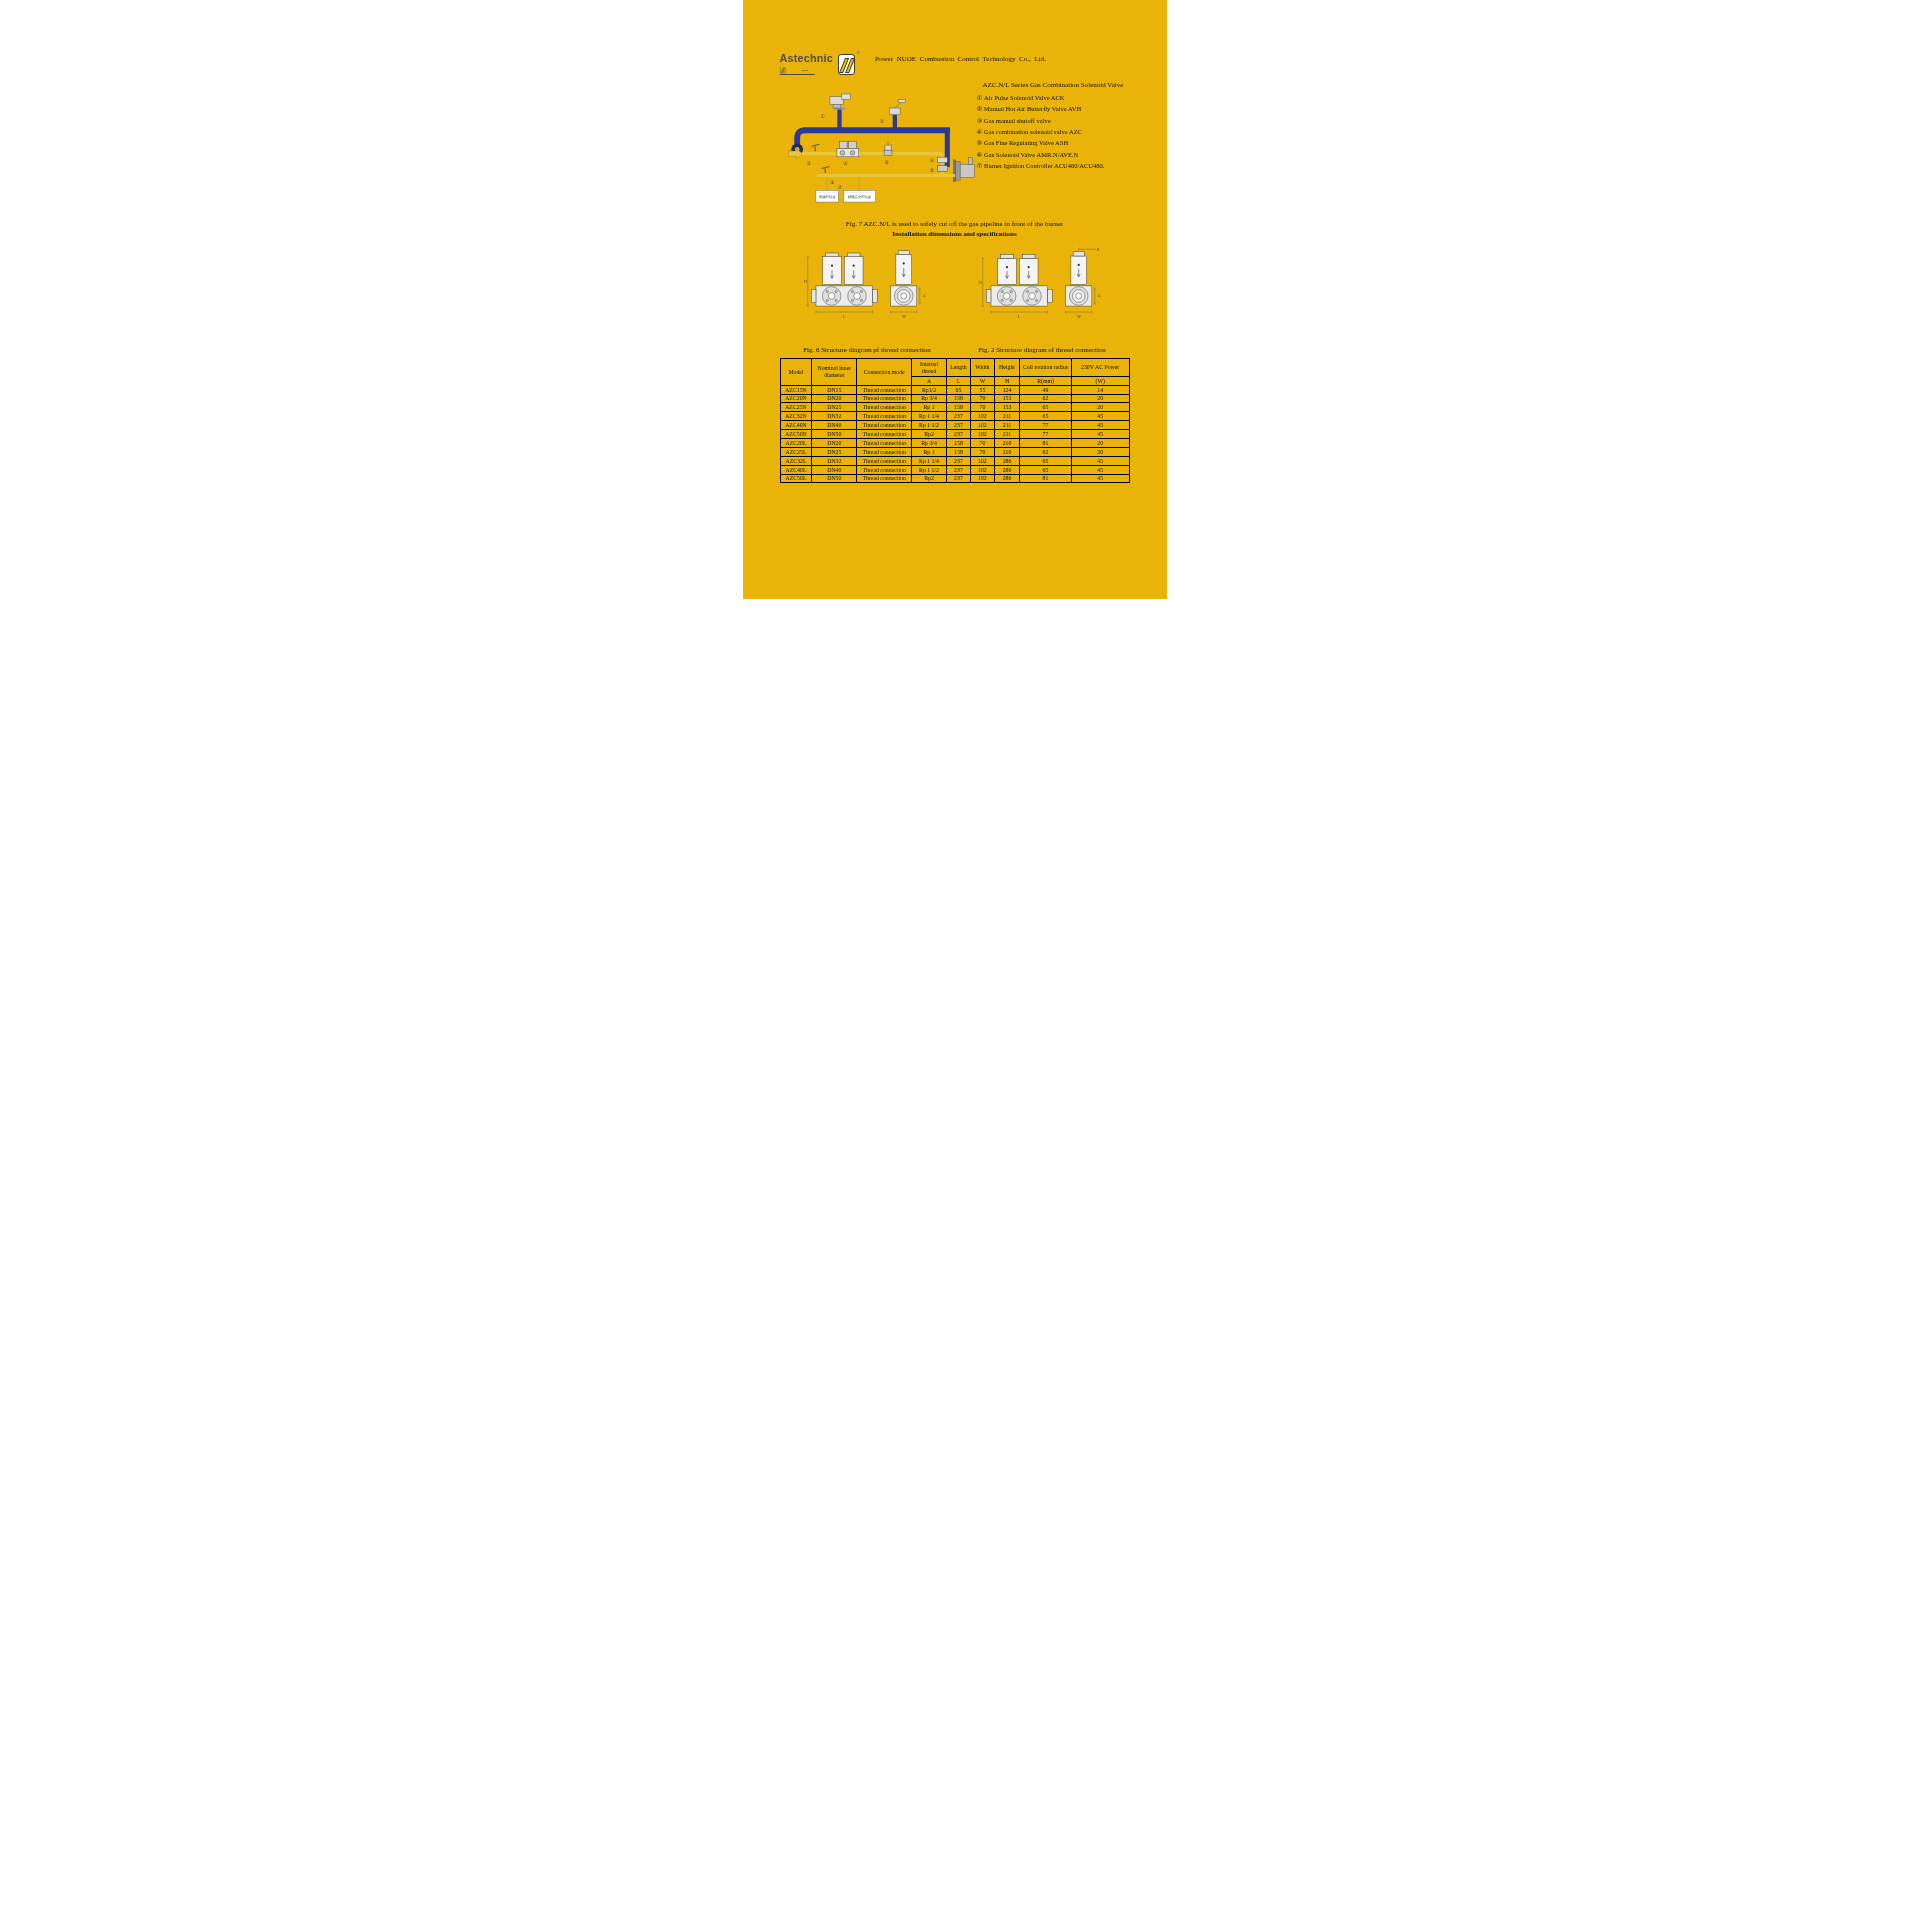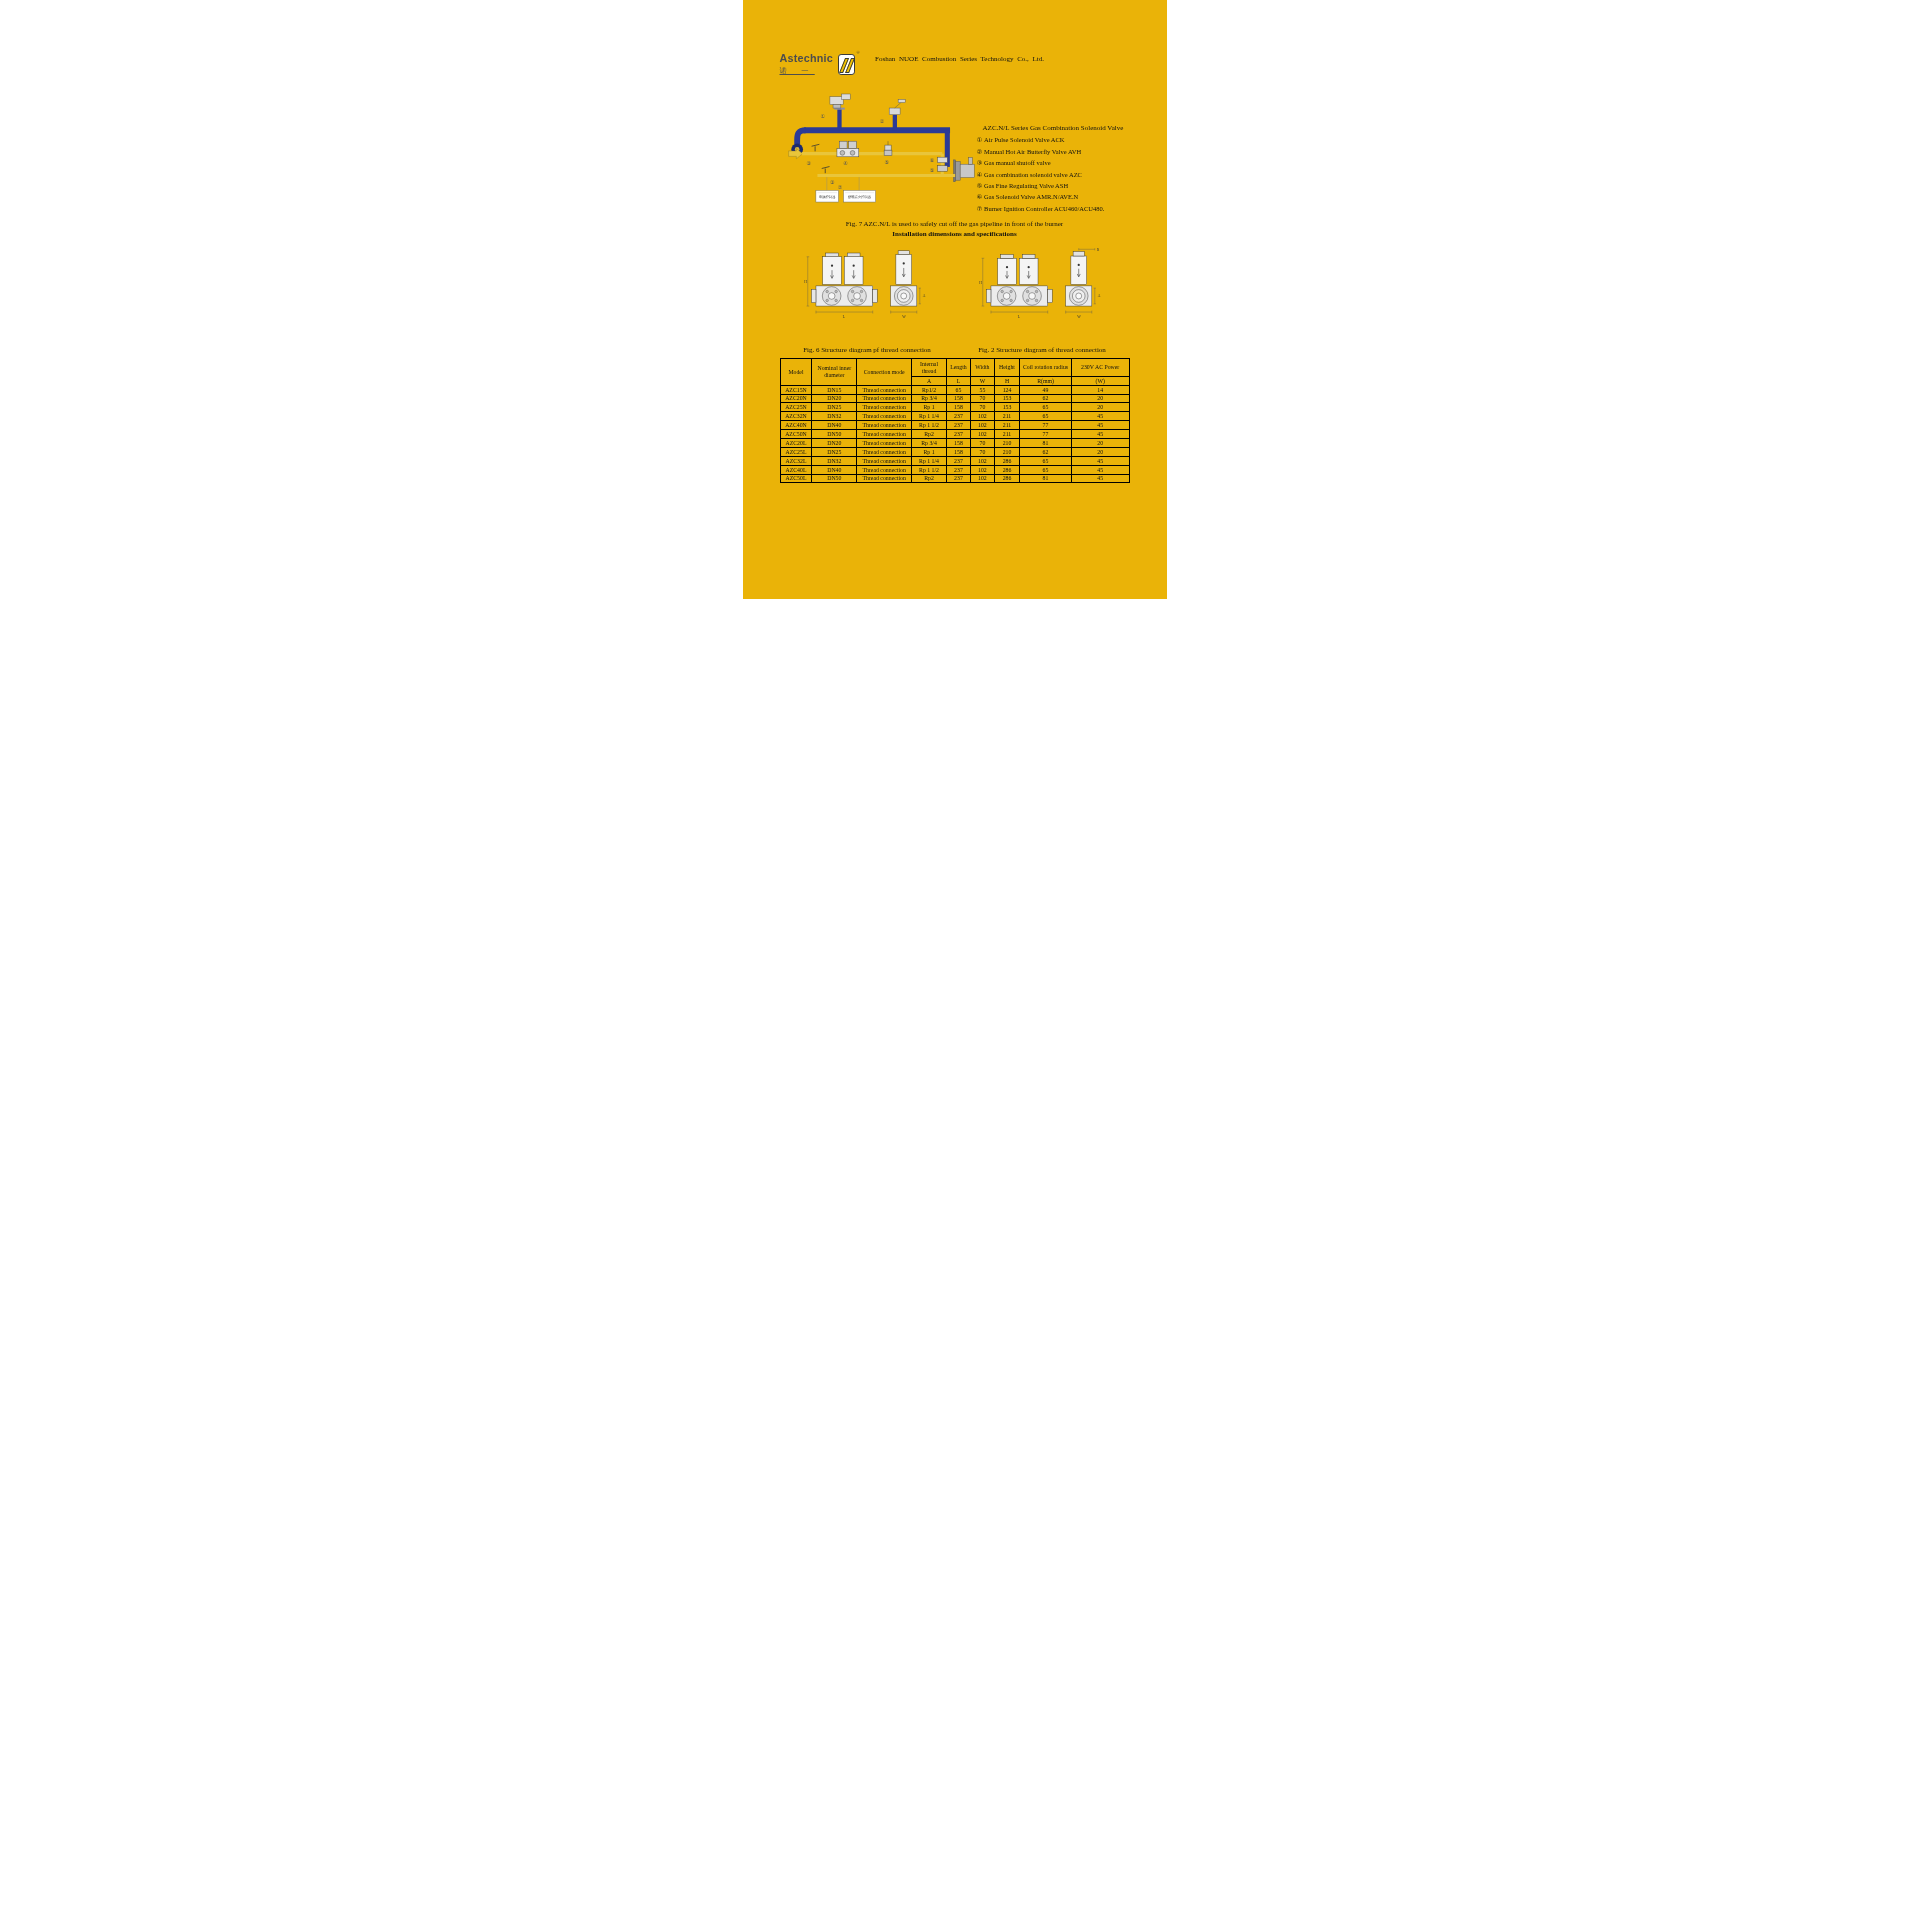--- a/index.html
+++ b/index.html
@@ -16,21 +16,21 @@
   .logo-cn { font-family:"Liberation Sans", sans-serif; font-size:7.3px; color:#4d4d4d; letter-spacing:6.2px; margin-top:1.5px;text-decoration:underline; }
   .logo-mark-wrap { position:relative; margin-top:0.8px; }
   .logo-mark { width:17.7px; height:21.6px; border:1.2px solid #3a3a3a; border-radius:3.1px; position:relative; overflow:hidden; background:#fff; }
   .logo-bar { position:absolute; top:3.1px; width:4.2px; height:15.4px; background:#f5c400; border:0.4px solid #3a3a3a; transform:skewX(-22deg); }
   .logo-bar.b1 { left:3.5px; }
   .logo-bar.b2 { left:9.6px; }
   .reg-mark { position:absolute; top:-3.9px; right:-4.6px; font-size:4.2px; color:#333; }
   .company { width:193px; margin-left:4.6px; margin-top:0.8px; font-size:7px; line-height:11.6px; word-spacing:1.9px; }
 
   
-  .top { display:flex; margin-top:5.4px;align-items:flex-end; }
+  .top { display:flex; margin-top:5.4px; }
   .diagram-col { width:198px; padding-top:10.8px; }
   .right-col { width:154px; }
   .series-title { font-size:7px; text-align:center; margin-bottom:2.3px; }
   .component-list { list-style:none; font-size:6.5px; line-height:11.4px; font-family:"Liberation Serif","DejaVu Sans",serif; }
   .circ { margin-right:1.9px; }
 
   .fig3-caption { text-align:center; font-size:7px; margin-top:5.4px; }
   .section-heading { text-align:center; font-size:7px; font-weight:700; margin-top:2.7px; }
 
   
@@ -64,21 +64,21 @@
         </div>
         <div class="logo-mark-wrap">
           <div class="logo-mark">
             <span class="logo-bar b1"></span>
             <span class="logo-bar b2"></span>
           </div>
           <span class="reg-mark">®</span>
         </div>
       </div>
     </div>
-    <div class="company">Foshan NUOE Combustion Series Technology Co., Ltd.</div>
+    <div class="company">Power NUOE Combustion Control Technology Co., Ltd.</div>
   </div>
 
   <div class="top">
     <div class="diagram-col">
       <svg viewBox="0 0 500 310" width="195" height="121">
 
         <path d="M62 98 H436" stroke="#2b3a96" stroke-width="15" fill="none"></path>
         <path d="M66 98 C46 98 44 108 44 122 V134" stroke="#2b3a96" stroke-width="15" fill="none"></path>
         <circle cx="44" cy="147" r="15" fill="#1c2a6e"></circle>
         <circle cx="44" cy="147" r="6" fill="#d8b23c"></circle>

